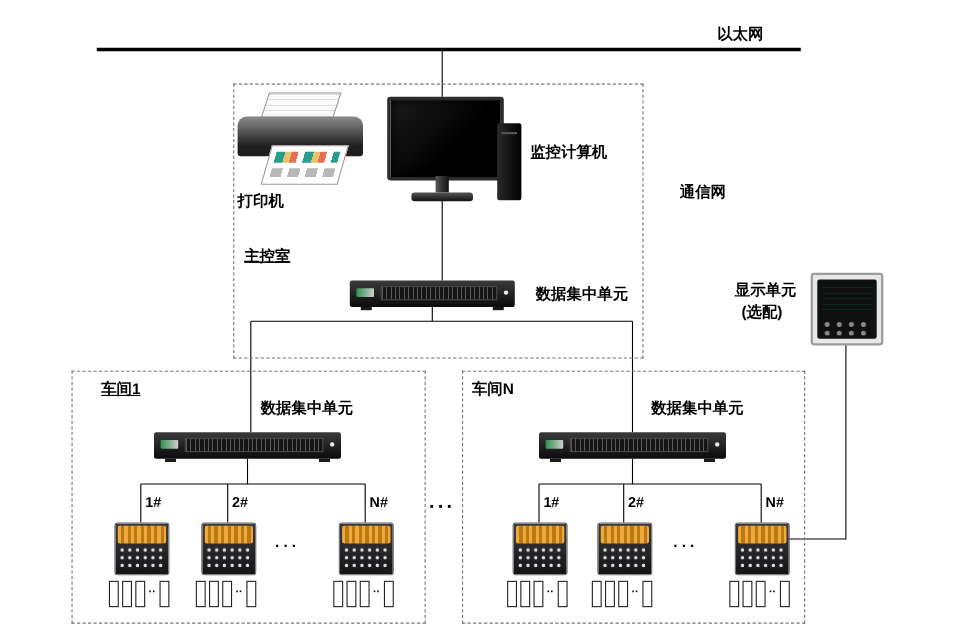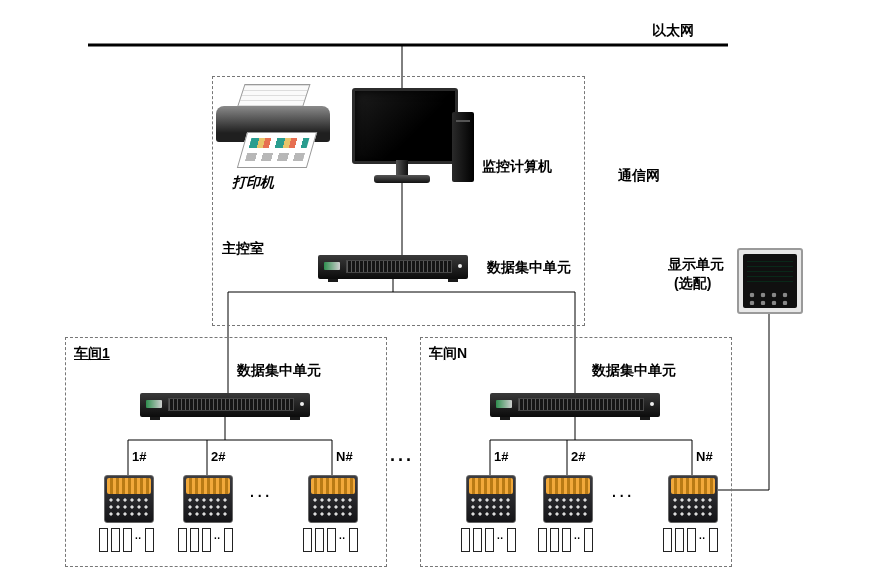--- a/index.html
+++ b/index.html
@@ -79,54 +79,54 @@
     <path d="M393 279 V292 M228 292 H575 M228 292 V393 M575 292 V393"></path>
     <path d="M225 417 V440 M128 440 H332 M128 440 V475 M207 440 V475 M332 440 V475"></path>
     <path d="M575 417 V440 M490 440 H692 M490 440 V475 M567 440 V475 M692 440 V475"></path>
     <path d="M769 312 V490 H716"></path>
   </svg>
 
   <div class="lbl" style="left:652px;top:22px;">以太网</div>
   <div class="lbl" style="left:618px;top:168px;font-family:Liberation Serif, serif;">通信网</div>
 
   <div class="dashed-box" style="left:212px;top:76px;width:371px;height:248px;"></div>
-  <div class="lbl" style="left:222px;top:240px;">主控室</div>
+  <div class="lbl" style="left:222px;top:224px;text-decoration:underline;">主控室</div>
 
   <div class="printer" style="left:216px;top:84px;">
     <div class="pr-tray"></div>
     <div class="pr-body"></div>
     <div class="pr-out"></div>
   </div>
-  <div class="lbl" style="left:232px;top:174px;font-style:italic;">打印机</div>
+  <div class="lbl" style="left:216px;top:174px;">打印机</div>
 
   <div class="computer" style="left:352px;top:88px;">
     <div class="mon-screen"></div>
     <div class="mon-neck"></div>
     <div class="mon-base"></div>
     <div class="tower"></div>
   </div>
-  <div class="lbl" style="left:482px;top:130px;margin-top:28px;">监控计算机</div>
+  <div class="lbl" style="left:482px;top:130px;">监控计算机</div>
 
   <div class="rack" style="left:318px;top:255px;width:150px;">
     <div class="foot l"></div>
     <div class="foot r"></div>
     <div class="led"></div>
   </div>
   <div class="lbl" style="left:487px;top:259px;">数据集中单元</div>
 
   <div class="lbl" style="left:668px;top:257px;font-family:Liberation Mono, monospace;">显示单元</div>
   <div class="lbl" style="left:674px;top:275px;text-align:right;">(选配)</div>
   <div class="display-unit" style="left:737px;top:248px;">
     <div class="du-face"></div>
     <div class="du-screen"></div>
     <div class="du-btns"></div>
   </div>
 
   <div class="dashed-box" style="left:65px;top:337px;width:320px;height:228px;"></div>
-  <div class="lbl" style="left:74px;top:345px;text-decoration:underline;">车间1</div>
+  <div class="lbl" style="left:92px;top:345px;text-decoration:underline;">车间1</div>
   <div class="lbl" style="left:237px;top:362px;">数据集中单元</div>
   <div class="rack" style="left:140px;top:393px;width:170px;">
     <div class="foot l"></div>
     <div class="foot r"></div>
     <div class="led"></div>
   </div>
 
   <div class="branch" style="left:132px;top:449px;">1#</div>
   <div class="branch" style="left:211px;top:449px;">2#</div>
   <div class="branch" style="left:336px;top:449px;">N#</div>

